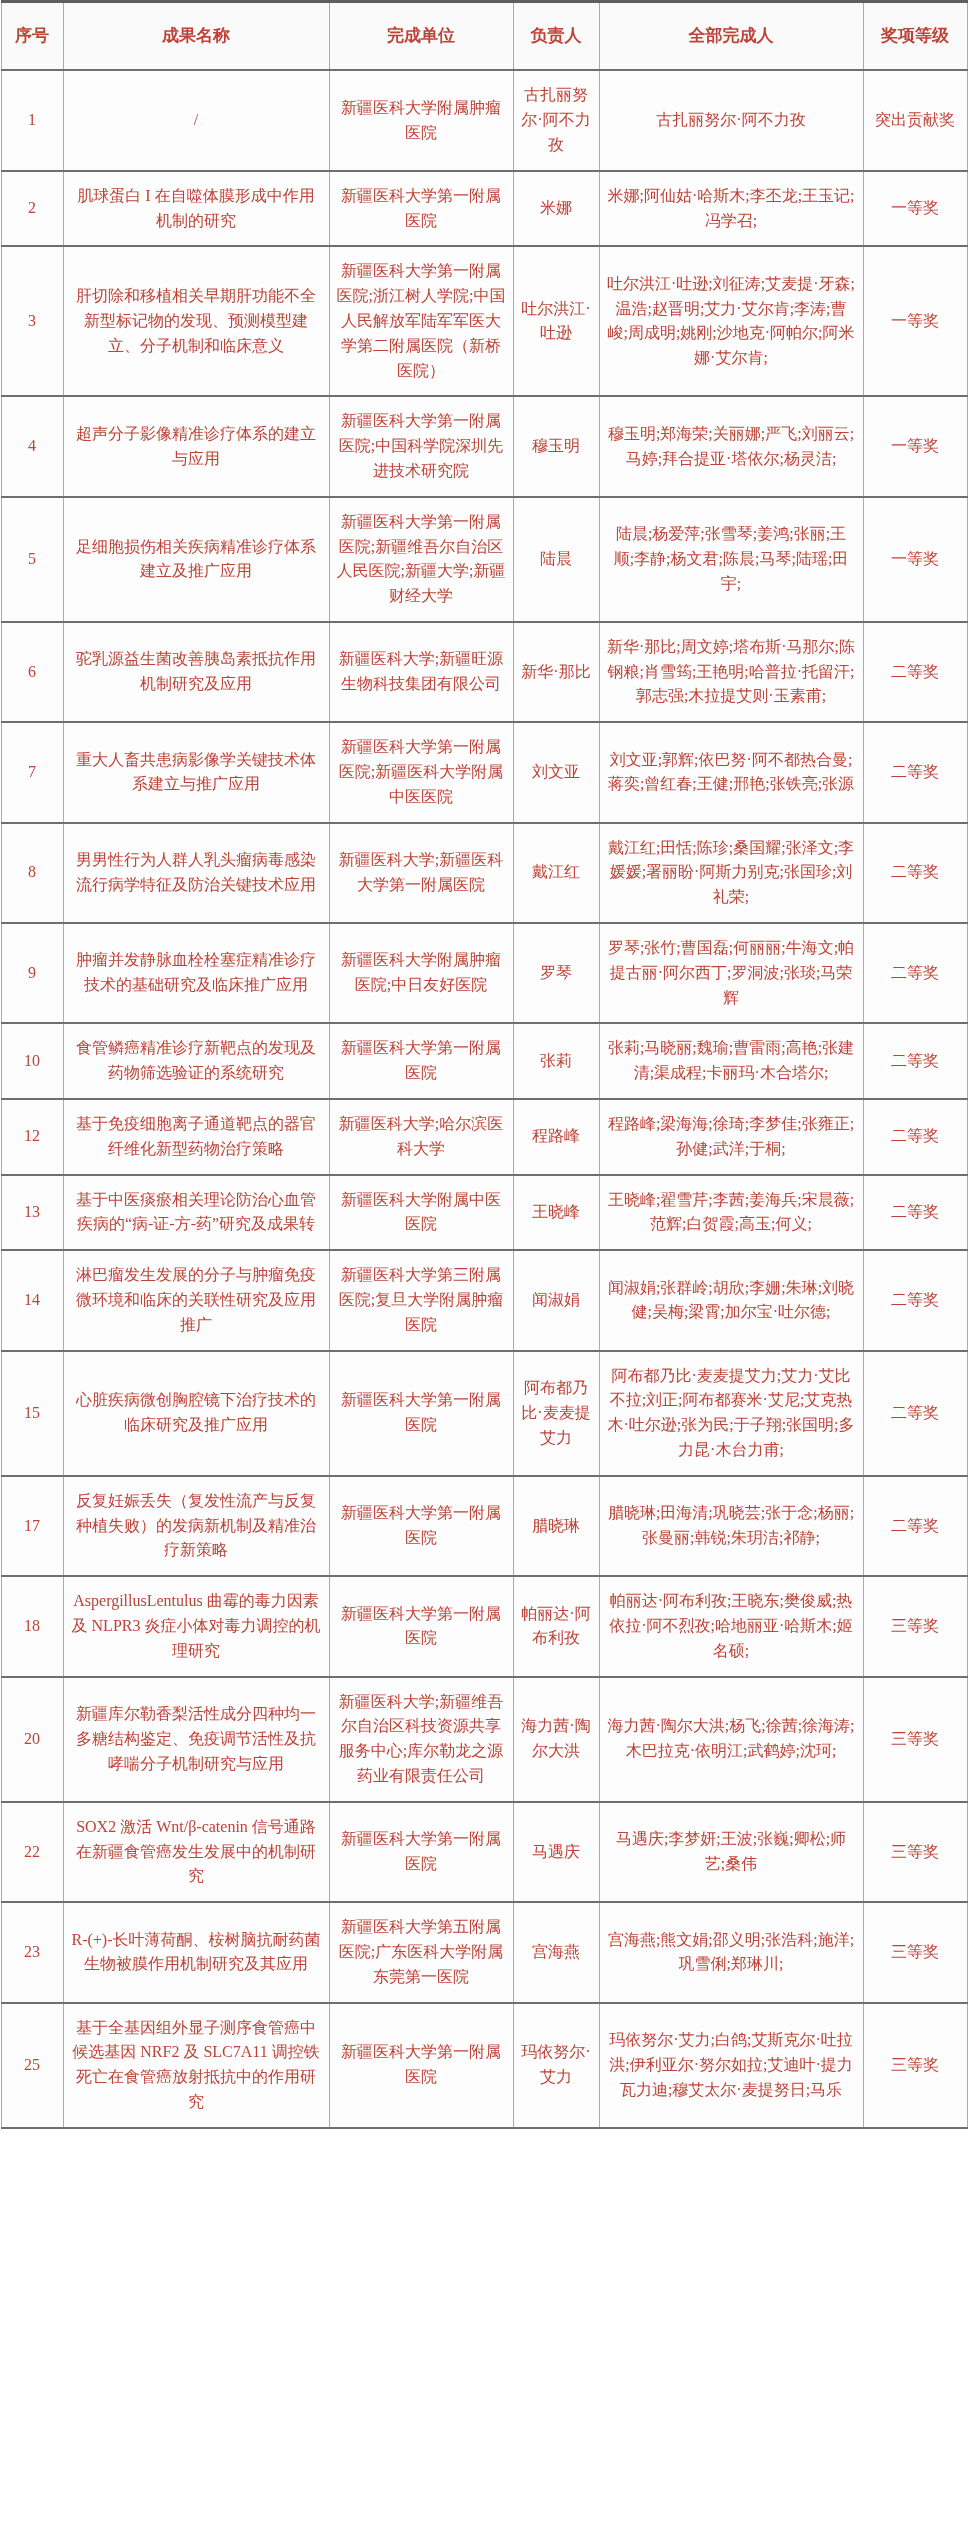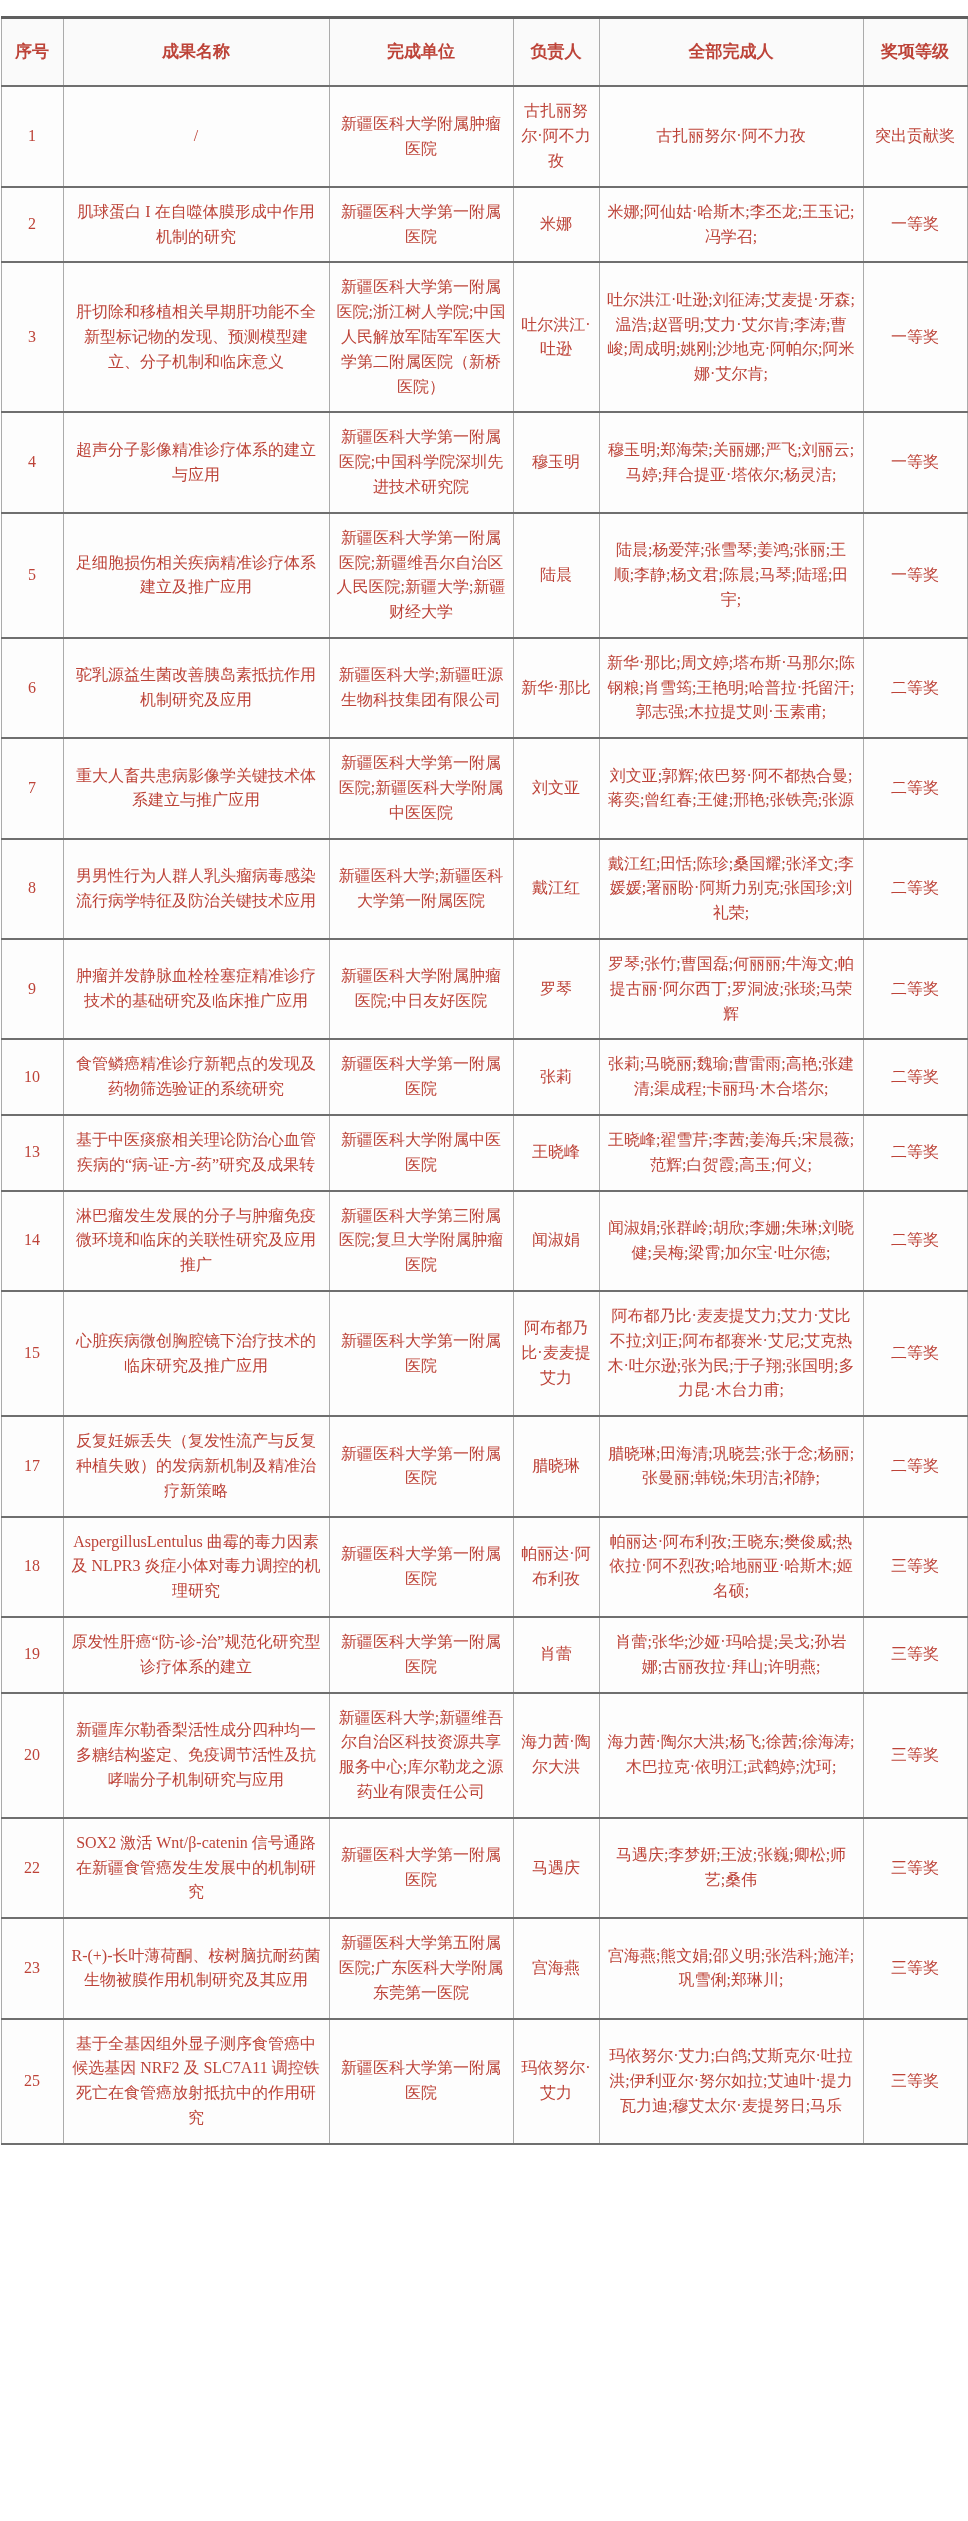--- a/index.html
+++ b/index.html
@@ -10,21 +10,21 @@
   body {
     font-family: "Liberation Serif", "DejaVu Serif", serif;
     width: 968px;
   }
   .page {
     width: 968px;
     background: #fefefe;
   }
   table.award-table {
     width: 966px;
-    margin: 16px auto;
+    margin: 0 auto;
     border-collapse: collapse;
     table-layout: fixed;
     color: #bd4338;
     background: #fdfdfd;
     border-top: 3px solid #5f5f5f;
     border-bottom: 2px solid #8a8a8a;
     border-left: 1px solid #aaaaaa;
     border-right: 1px solid #aaaaaa;
   }
   table.award-table col.c-no   { width: 62px; }
@@ -154,20 +154,28 @@
         </tr>
         <tr>
           <td class="cell-no">10</td>
           <td class="cell-name">食管鳞癌精准诊疗新靶点的发现及药物筛选验证的系统研究</td>
           <td class="cell-unit">新疆医科大学第一附属医院</td>
           <td class="cell-leader">张莉</td>
           <td class="cell-completers">张莉;马晓丽;魏瑜;曹雷雨;高艳;张建清;渠成程;卡丽玛·木合塔尔;</td>
           <td class="cell-award">二等奖</td>
         </tr>
         <tr>
+          <td class="cell-no">12</td>
+          <td class="cell-name">基于免疫细胞离子通道靶点的器官纤维化新型药物治疗策略</td>
+          <td class="cell-unit">新疆医科大学;哈尔滨医科大学</td>
+          <td class="cell-leader">程路峰</td>
+          <td class="cell-completers">程路峰;梁海海;徐琦;李梦佳;张雍正;孙健;武洋;于桐;</td>
+          <td class="cell-award">二等奖</td>
+        </tr>
+        <tr>
           <td class="cell-no">13</td>
           <td class="cell-name">基于中医痰瘀相关理论防治心血管疾病的“病-证-方-药”研究及成果转</td>
           <td class="cell-unit">新疆医科大学附属中医医院</td>
           <td class="cell-leader">王晓峰</td>
           <td class="cell-completers">王晓峰;翟雪芹;李茜;姜海兵;宋晨薇;范辉;白贺霞;高玉;何义;</td>
           <td class="cell-award">二等奖</td>
         </tr>
         <tr>
           <td class="cell-no">14</td>
           <td class="cell-name">淋巴瘤发生发展的分子与肿瘤免疫微环境和临床的关联性研究及应用推广</td>
@@ -194,28 +202,20 @@
         </tr>
         <tr>
           <td class="cell-no">18</td>
           <td class="cell-name">AspergillusLentulus 曲霉的毒力因素及 NLPR3 炎症小体对毒力调控的机理研究</td>
           <td class="cell-unit">新疆医科大学第一附属医院</td>
           <td class="cell-leader">帕丽达·阿布利孜</td>
           <td class="cell-completers">帕丽达·阿布利孜;王晓东;樊俊威;热依拉·阿不烈孜;哈地丽亚·哈斯木;姬名硕;</td>
           <td class="cell-award">三等奖</td>
         </tr>
         <tr>
-          <td class="cell-no">19</td>
-          <td class="cell-name">原发性肝癌“防-诊-治”规范化研究型诊疗体系的建立</td>
-          <td class="cell-unit">新疆医科大学第一附属医院</td>
-          <td class="cell-leader">肖蕾</td>
-          <td class="cell-completers">肖蕾;张华;沙娅·玛哈提;吴戈;孙岩娜;古丽孜拉·拜山;许明燕;</td>
-          <td class="cell-award">三等奖</td>
-        </tr>
-        <tr>
           <td class="cell-no">20</td>
           <td class="cell-name">新疆库尔勒香梨活性成分四种均一多糖结构鉴定、免疫调节活性及抗哮喘分子机制研究与应用</td>
           <td class="cell-unit">新疆医科大学;新疆维吾尔自治区科技资源共享服务中心;库尔勒龙之源药业有限责任公司</td>
           <td class="cell-leader">海力茜·陶尔大洪</td>
           <td class="cell-completers">海力茜·陶尔大洪;杨飞;徐茜;徐海涛;木巴拉克·依明江;武鹤婷;沈珂;</td>
           <td class="cell-award">三等奖</td>
         </tr>
         <tr>
           <td class="cell-no">22</td>
           <td class="cell-name">SOX2 激活 Wnt/β-catenin 信号通路在新疆食管癌发生发展中的机制研究</td>

